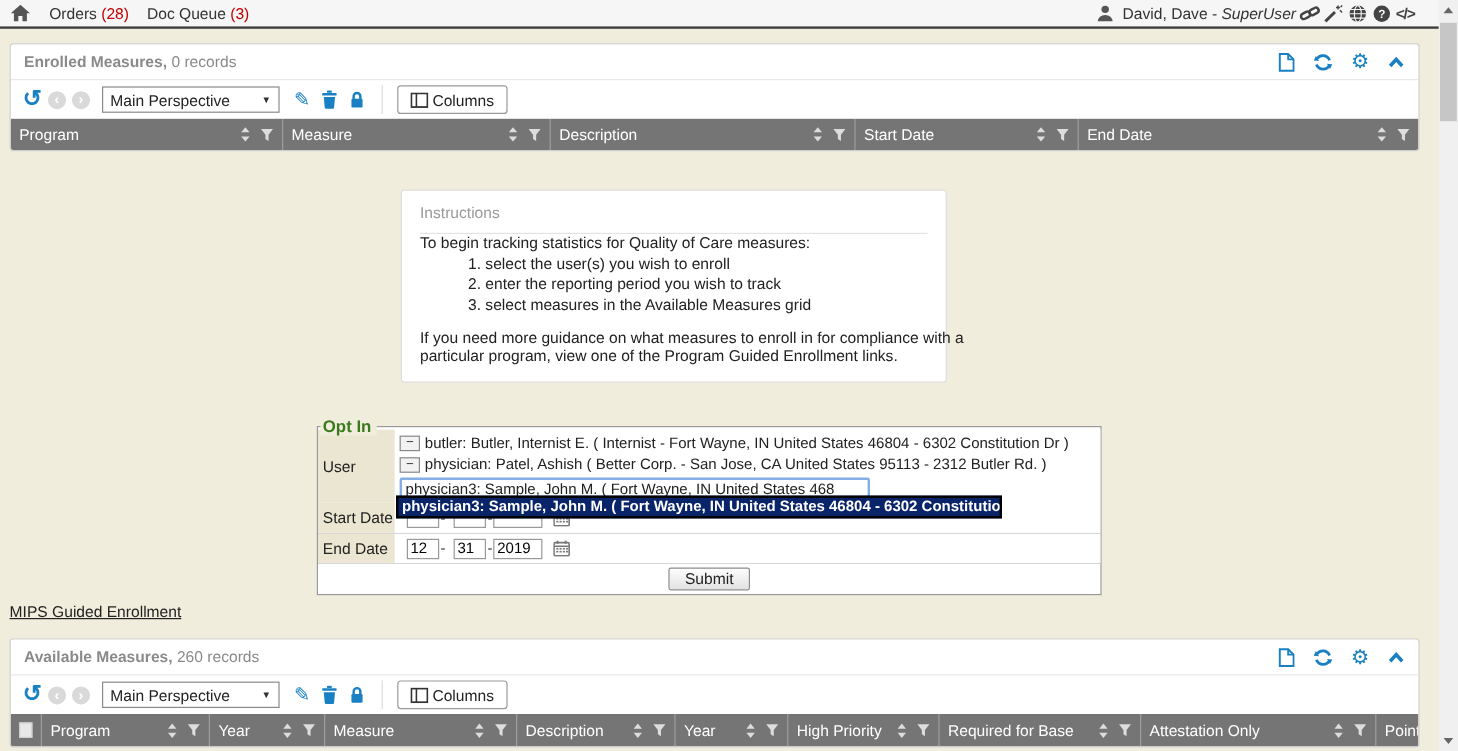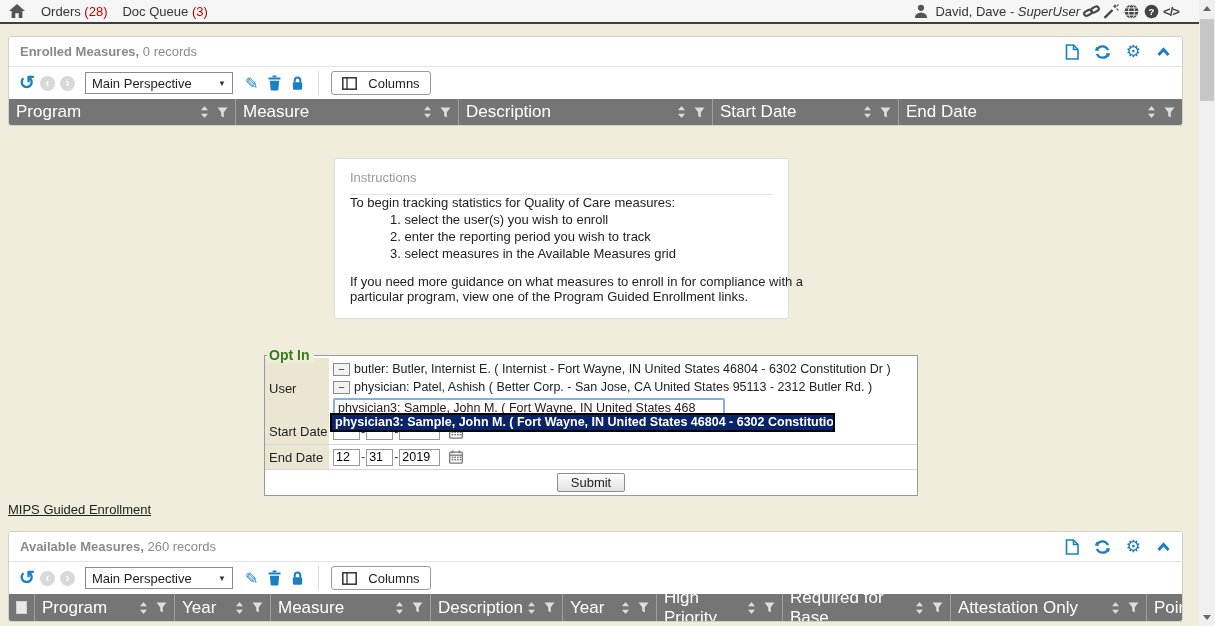--- a/index.html
+++ b/index.html
@@ -31,26 +31,26 @@
   .toolbar { height:32px; display:flex; align-items:center; padding:0 10px; background:#fff; }
   .undo-glyph { color:#1a80c4; font-size:19px; font-weight:bold; line-height:18px; cursor:pointer; }
   .circ-btn { width:15px; height:15px; border-radius:50%; background:#d9d9d9; color:#fff; font-size:12px; font-weight:bold;
               display:inline-flex; align-items:center; justify-content:center; line-height:0; cursor:pointer; margin-left:5px; }
   .select { margin-left:10px; width:148px; height:22px; border:1px solid #8a8a8a; background:#fff; font-size:13px;
             display:flex; align-items:center; justify-content:space-between; padding:0 6px; cursor:pointer; }
   .sel-arrow { font-size:8px; color:#333; }
   .edit-glyph { color:#1a80c4; font-size:16px; margin-left:12px; cursor:pointer; }
   .tool-svg { margin-left:10px; cursor:pointer; display:inline-flex; }
   .tb-divider { width:1px; height:24px; background:#dcdcdc; margin:0 12px 0 14px; }
-  .columns-btn { display:inline-flex; align-items:center; gap:11px; height:24px; padding:0 10px; background:#fff;
+  .columns-btn { display:inline-flex; align-items:center; gap:3px; height:24px; padding:0 10px; background:#fff;
                  border:1px solid #9a9a9a; border-radius:3px; font-size:13px; color:#222; cursor:pointer; }
 
   .grid-header { display:flex; background:#757575; height:26px; overflow:hidden; }
   .gh-cell { flex-shrink:0; display:flex; align-items:center; justify-content:space-between; color:#fff;
-             font-size:17px; padding:0 7px; border-right:1px solid #9e9e9e; cursor:pointer; }
+             font-size:13px; padding:0 7px; border-right:1px solid #9e9e9e; cursor:pointer; }
   .gh-last { flex:1 0 auto; border-right:none; }
   .gh-icons { display:flex; align-items:center; gap:8px; }
   .hdr-checkbox { width:13px; height:13px; background:#e8e8e8; border:1px solid #cfcfcf; cursor:pointer; }
   .gh-cb { justify-content:center; }
 
   
   .instructions { width:455px; margin:32px 0 0 334px; background:#fff; border:1px solid #ddd; border-radius:3px;
                   padding:11px 15px 14px; font-size:13px; }
   .instr-title { color:#999; padding-bottom:9px; border-bottom:1px solid #e3e3e3; }
   .instr-body { line-height:15px; }
@@ -70,21 +70,21 @@
                font-size:11px; line-height:10px; text-align:center; margin-right:4px; cursor:pointer; }
   .user-input { margin-top:2px; width:392px; height:19px; border:2px solid #85aee4; border-radius:2px; background:#fff;
                 font-size:12.5px; display:flex; align-items:center; padding:0 3px; white-space:nowrap; overflow:hidden; cursor:text; }
   .squiggle { text-decoration:underline; text-decoration-style:wavy; text-decoration-color:#e03030; text-underline-offset:2px; }
   .suggestion { position:absolute; left:65px; top:57px; width:505px; height:19px; background:#0a246a; color:#fff;
                 font-weight:bold; font-size:12.5px; border:2px solid #000; padding:0 3px; white-space:nowrap;
                 overflow:hidden; z-index:6; cursor:pointer; line-height:15px; }
   .date-row { height:25px; }
   .date-field { display:flex; align-items:center; }
   .date-in { height:17px; border:1px solid #999; font-size:12.5px; padding:0 2px; font-family:"Liberation Sans",sans-serif; }
-  .d-m, .d-d { width:27px; } .d-y { width:41px; }
+  .d-m, .d-d { width:27px;margin-left:6px; } .d-y { width:41px; }
   .dash { margin:0 1px; font-size:12.5px; color:#333; }
   .cal { margin-left:9px; cursor:pointer; display:inline-flex; }
   .submit-row { height:26px; display:flex; align-items:center; justify-content:center; border-top:1px solid #d6d6d6; }
   .submit-btn { font-size:13px; font-family:"Liberation Sans",sans-serif; color:#222; padding:1px 13px;
                 background:linear-gradient(#fdfdfd,#e2e2e2); border:1px solid #8c8c8c; border-radius:2px; cursor:pointer; }
 
   .mips-link { display:inline-block; margin:6px 0 0 8px; font-size:13px; color:#222; text-decoration:underline; cursor:pointer; }
 
   
   .scrollbar { position:absolute; top:0; right:0; width:16px; height:626px; background:#f0f0f0; z-index:20; }

